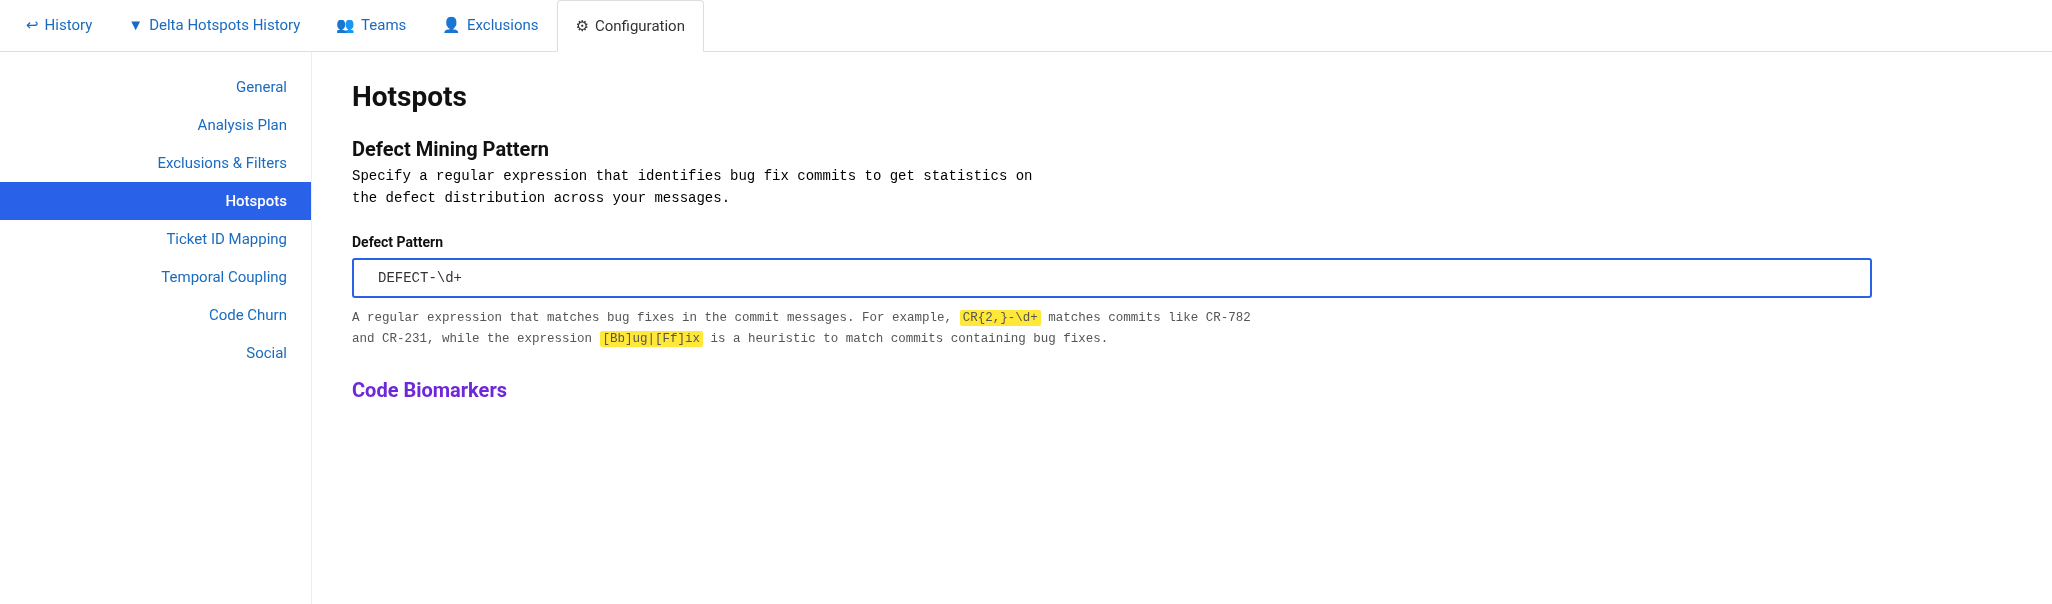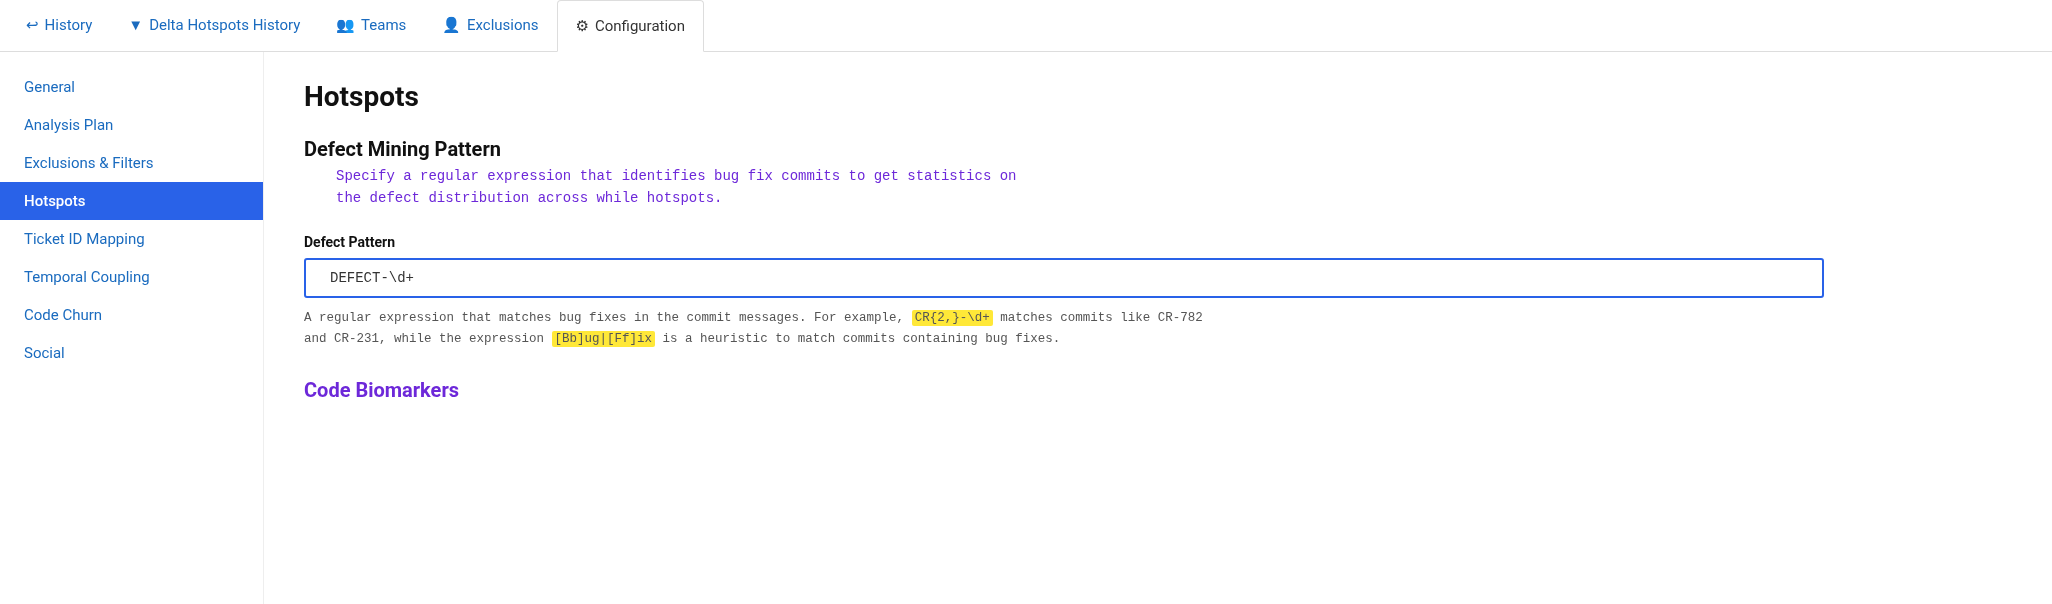--- a/index.html
+++ b/index.html
@@ -50,24 +50,25 @@
     }
 
     
     .layout {
       display: flex;
       min-height: calc(100vh - 52px);
     }
 
     
     .sidebar {
-      width: 264px;
+      width: 312px;
       flex-shrink: 0;
       padding: 16px 0;
       border-right: 1px solid #eee;
+      text-align: right;
     }
 
     .sidebar-item {
       display: block;
       padding: 10px 24px;
       color: #1a6bbf;
       font-size: 15px;
       cursor: pointer;
       text-decoration: none;
     }
@@ -95,24 +96,23 @@
     .section-title {
       font-size: 20px;
       font-weight: 700;
       color: #111;
       margin-bottom: 4px;
     }
 
     .section-desc {
       font-family: 'Courier New', Courier, monospace;
       font-size: 14px;
-      color: #6d28d9;
+      color: #000000;
       line-height: 1.6;
       margin-bottom: 24px;
-      margin-left: 32px;
     }
 
     .field-label {
       font-size: 14px;
       font-weight: 700;
       color: #111;
       margin-bottom: 8px;
     }
 
     .defect-input {
@@ -205,21 +205,21 @@
   </aside>
 
   <main class="main-content">
 
     <h1 class="page-title">Hotspots</h1>
 
     <h2 class="section-title">Defect Mining Pattern</h2>
 
     <p class="section-desc">
       <span>Specify a regular expression that identifies bug fix commits to get statistics on</span><br>
-      <span>the defect distribution across while hotspots.</span>
+      <span>the defect distribution across your messages.</span>
     </p>
 
     <div class="field-label">Defect Pattern</div>
 
     <input class="defect-input" type="text" value="DEFECT-\d+" style="">
 
     <p class="field-help">
       <span>A regular expression that matches bug fixes in the commit messages. For example,</span>
       <span class="highlight-yellow">CR{2,}-\d+</span>
       <span> matches commits like CR-782</span><br>

